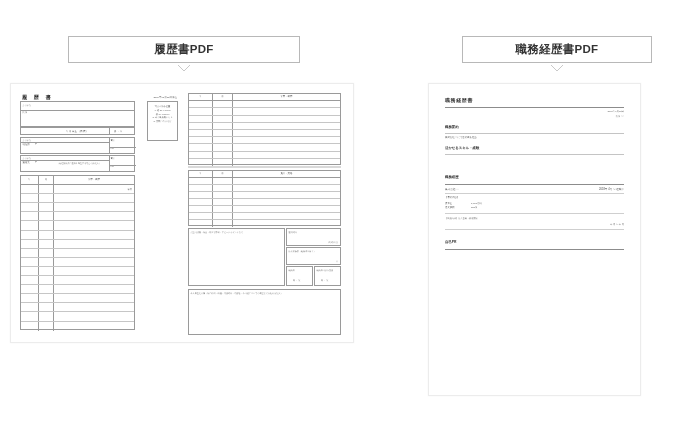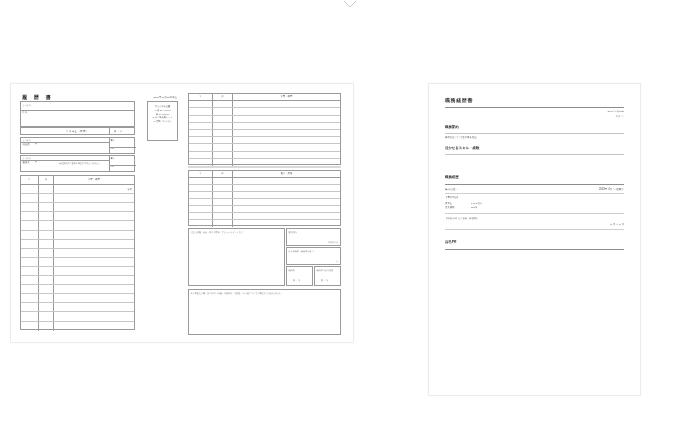--- a/index.html
+++ b/index.html
@@ -103,26 +103,32 @@
   .sk-kv .k { width: 26px; }
   .sk-note { font-size: 2.2px; color:#666; margin-top: 3px; }
   .sk-tblline { height: 0.5px; background:#cfcfcf; margin-top: 2px; }
   .sk-end { text-align:right; font-size: 2.3px; color:#666; margin-top: 3px; }
 </style>
 </head>
 <body>
 
 <div class="stage">
 
+  <div class="tab-btn" id="tab-rirekisho">
+    <span class="lbl">履歴書PDF</span>
+  </div>
   <div class="chev">
     <svg viewBox="0 0 14 8">
         <path d="M1 1 L7 7 L13 1" fill="none" stroke="#c9c9c9" stroke-width="1"></path>
       </svg>
   </div>
 
+  <div class="tab-btn" id="tab-shokumu">
+    <span class="lbl">職務経歴書PDF</span>
+  </div>
   <div class="chev">
     <svg viewBox="0 0 14 8">
         <path d="M1 1 L7 7 L13 1" fill="none" stroke="#c9c9c9" stroke-width="1"></path>
       </svg>
   </div>
 
   <div class="panel" id="panel-rirekisho">
     <div class="rk-sheet">
 
       <div class="rk-page">

